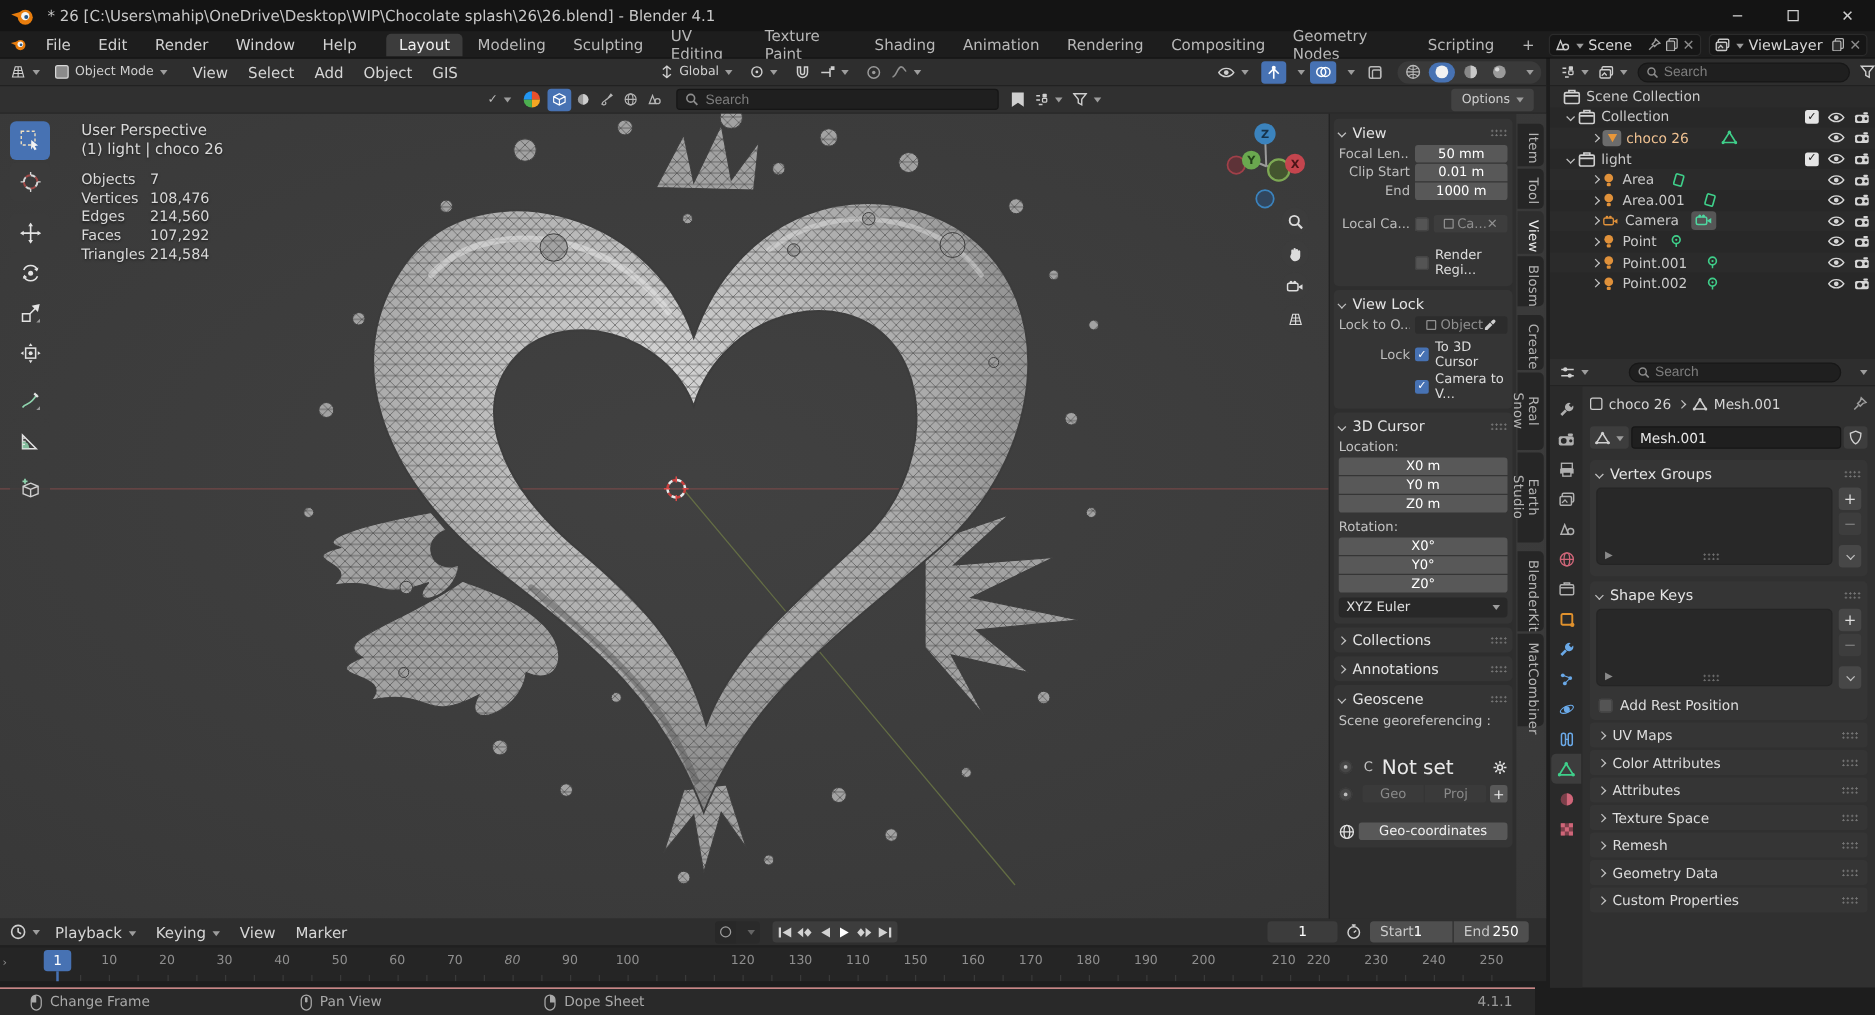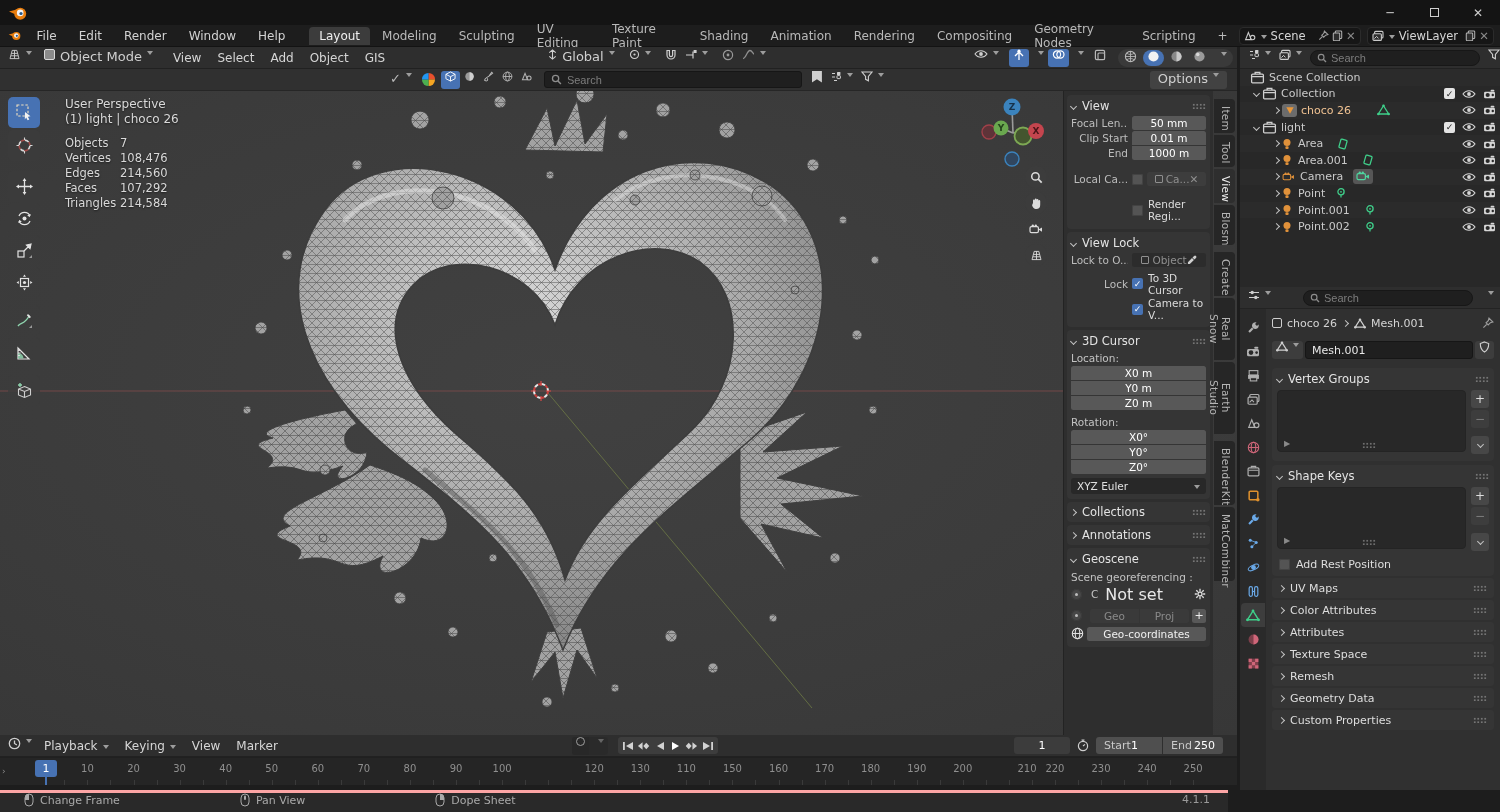--- a/index.html
+++ b/index.html
@@ -18,21 +18,21 @@
   #title-text{color:#c9c9c9;font-size:12px;margin-left:10px}
   .winbtn{width:44px;height:25px;display:flex;align-items:center;justify-content:center;color:#cfcfcf;font-size:12px}
   
   #topbar{left:0;top:25px;width:1500px;height:22px;background:#1d1d1d;display:flex;align-items:center;border-bottom:1px solid #131313}
   .menu-item{padding:0 11px;color:#d2d2d2;font-size:12px}
   .wstab{padding:2px 10px;margin:0 1px;color:#b9b9b9;font-size:12px;border-radius:4px 4px 0 0}
   .wstab.active{background:#3c3c3c;color:#efefef}
   .idblock{display:flex;align-items:center;background:#161616;border:1px solid #2b2b2b;border-radius:4px;height:18px;padding:0 4px;color:#d6d6d6;font-size:11.5px}
   
   .ehdr{background:#2e2e2e;border-bottom:1px solid #212121}
-  .hbtn{display:flex;justify-content:center;height:18px;padding:0 4px;border-radius:3px;color:#cfcfcf;font-size:13px}
+  .hbtn{display:flex;align-items:center;justify-content:center;height:18px;padding:0 4px;border-radius:3px;color:#cfcfcf;font-size:10px}
   .hbtn.blue{background:#4772b3;color:#fff}
   .hmenu{padding:0 8px;font-size:12px;color:#d6d6d6}
   
   #vp-header{left:0;top:47px;width:1237px;height:22px;display:flex;align-items:center}
   #asset-bar{left:0;top:69px;width:1237px;height:22px;background:#303030;border-bottom:1px solid #262626;display:flex;align-items:center}
   #viewport{left:0;top:91px;width:1237px;height:644px;background:radial-gradient(ellipse at 45% 45%,#414141 0%,#3b3b3b 65%,#373737 100%);overflow:hidden}
   .search{background:#1f1f1f;border:1px solid #151515;border-radius:10px;height:16px;color:#cfcfcf;font-size:11px;outline:none;padding:0 6px}
   .search::placeholder{color:#7d7d7d}
   
   .tbtn{position:absolute;left:8px;width:32px;height:31px;background:#3c3c3ccc;border-radius:5px;display:flex;align-items:center;justify-content:center}
@@ -73,21 +73,21 @@
   .plistbox{background:#282828;border:1px solid #242424;border-radius:4px;position:relative}
   .sqbtn{width:18px;height:18px;background:#474747;border-radius:3px;display:flex;align-items:center;justify-content:center;color:#ddd;font-size:12px}
   
   #timeline-hdr{left:0;top:735px;width:1237px;height:22px;display:flex;align-items:center}
   #timeline-ruler{left:0;top:757px;width:1237px;height:28px;background:#252525;border-top:1px solid #202020;overflow:hidden}
   .tl-num{position:absolute;top:5px;transform:translateX(-50%);font-size:10px;color:#8f8f8f}
   .tl-tick{position:absolute;bottom:0;width:1px;height:5px;background:#3a3a3a}
   .pillfld{height:17px;background:#4f4f4f;border-radius:3px;display:flex;align-items:center;font-size:11px;color:#fff;padding:0 8px}
   .pbtn{width:16px;height:17px;display:flex;align-items:center;justify-content:center}
   
-  #statusbar{left:0;top:790px;width:1228px;height:22px;background:#292929;border-top:3px solid #fca5a5;display:flex;align-items:flex-start;font-size:11px;color:#a9a9a9}
+  #statusbar{left:0;top:790px;width:1228px;height:22px;background:#292929;border-top:1px solid #fca5a5;display:flex;align-items:center;font-size:11px;color:#a9a9a9}
   .sbitem{display:flex;align-items:center;gap:6px}
 </style>
 </head>
 <body>
 
 <svg width="0" height="0" style="position:absolute">
   <defs>
     <symbol id="i-eye" viewBox="0 0 14 10">
         <path d="M1 5 C4 .6 10 .6 13 5 C10 9.4 4 9.4 1 5 Z" fill="none" stroke="currentColor" stroke-width="1.1"></path>
         <circle cx="7" cy="5" r="1.9" fill="currentColor"></circle>
@@ -219,20 +219,21 @@
   </defs>
 </svg>
 
 <div id="titlebar" class="abs">
   <svg width="20" height="16" viewBox="0 0 20 16" style="margin-left:8px">
       <path d="M1 6.5 L9.5 4.2 L6.5 9 Z" fill="#e87d0d"></path>
       <circle cx="12.2" cy="8.8" r="6" fill="#e87d0d"></circle>
       <circle cx="12.2" cy="7.9" r="3.3" fill="#f4f4f4"></circle>
       <circle cx="13" cy="8.5" r="1.6" fill="#265787"></circle>
     </svg>
+  <span id="title-text">* 26 [C:\Users\mahip\OneDrive\Desktop\WIP\Chocolate splash\26\26.blend] - Blender 4.1</span>
   <div class="grow"></div>
   <div class="winbtn">─</div>
   <div class="winbtn">
       <span style="display:inline-block;width:9px;height:9px;border:1px solid #cfcfcf"></span>
     </div>
   <div class="winbtn">✕</div>
 </div>
 
 <div id="topbar" class="abs">
   <svg width="16" height="13" viewBox="0 0 20 16" style="margin:0 4px 0 8px">
@@ -785,41 +786,41 @@
       </div>
   </div>
 
   <div class="np-block">
     <div class="np-h">
         <span class="chd"></span>
         <span>Geoscene</span>
         <div class="grow"></div>
         <span class="grip"></span>
       </div>
-    <div style="font-size:10.5px;color:#c3c3c3;margin:4px 0 1px">Scene georeferencing :</div>
+    <div style="font-size:10.5px;color:#c3c3c3;margin:4px 0 21px">Scene georeferencing :</div>
     <div class="nrow">
       <span style="width:11px;height:11px;border-radius:50%;background:#474747;box-shadow:inset 0 0 0 1px #3a3a3a;display:flex;align-items:center;justify-content:center">
           <span style="width:3px;height:3px;border-radius:50%;background:#bdbdbd"></span>
         </span>
       <span style="margin:0 7px 0 9px;color:#c3c3c3;font-size:10.5px">C</span>
       <span style="font-size:16px;color:#e8e8e8">Not set</span>
       <div class="grow"></div>
       <svg width="12" height="12" viewBox="0 0 12 12" color="#e0e0e0">
           <use href="#i-gear"></use>
         </svg>
     </div>
     <div class="nrow" style="margin-top:5px">
       <span style="width:11px;height:11px;border-radius:50%;background:#474747;box-shadow:inset 0 0 0 1px #3a3a3a;display:flex;align-items:center;justify-content:center">
           <span style="width:3px;height:3px;border-radius:50%;background:#bdbdbd"></span>
         </span>
       <div class="nf" style="margin-left:8px;background:#3a3a3a;color:#8a8a8a;border-radius:2.5px 0 0 2.5px">Geo</div>
       <div class="nf" style="margin-left:1px;background:#3a3a3a;color:#8a8a8a;border-radius:0 2.5px 2.5px 0">Proj</div>
       <div style="width:14px;height:14px;background:#585858;border-radius:2.5px;margin-left:3px;display:flex;align-items:center;justify-content:center;color:#eee;font-size:11px">+</div>
     </div>
-    <div class="nrow" style="margin-top:4px;margin-bottom:3px">
+    <div class="nrow" style="margin-top:16px;margin-bottom:3px">
       <svg width="13" height="13" viewBox="0 0 12 12" color="#e0e0e0" style="flex:none;margin-right:3px">
           <use href="#i-globe"></use>
         </svg>
       <div class="nf" style="color:#f0f0f0">Geo-coordinates</div>
     </div>
   </div>
 </div>
 
 <div class="vtab" style="top:99px;height:34px">Item</div>
 <div class="vtab" style="top:135px;height:32px">Tool</div>
@@ -1332,21 +1333,21 @@
   <span class="abs" style="left:2px;top:8px;color:#8a8a8a;font-size:9px">›</span>
   <div class="abs" style="left:35px;top:2px;width:22px;height:17px;background:#4772b3;border-radius:3px;display:flex;align-items:center;justify-content:center;color:#fff;font-size:11px">1</div>
   <div class="abs" style="left:45px;top:19px;width:2px;height:9px;background:#4772b3"></div>
 <span class="tl-num" style="left: 87.463px;">10</span>
     <span class="tl-num" style="left: 133.533px;">20</span>
     <span class="tl-num" style="left: 179.603px;">30</span>
     <span class="tl-num" style="left: 225.673px;">40</span>
     <span class="tl-num" style="left: 271.743px;">50</span>
     <span class="tl-num" style="left: 317.813px;">60</span>
     <span class="tl-num" style="left: 363.883px;">70</span>
-    <span class="tl-num" style="left: 409.953px;">80</span>
+    <span class="tl-num" style="left: 409.953px; font-style: italic;">80</span>
     <span class="tl-num" style="left: 456.023px;">90</span>
     <span class="tl-num" style="left: 502.093px;">100</span>
     <span class="tl-num" style="left: 548.163px; margin-top: 23px;">110</span>
     <span class="tl-num" style="left: 594.233px;">120</span>
     <span class="tl-num" style="left: 640.303px;">130</span>
     <span class="tl-num" style="left: 686.373px;">110</span>
     <span class="tl-num" style="left: 732.443px;">150</span>
     <span class="tl-num" style="left: 778.513px;">160</span>
     <span class="tl-num" style="left: 824.583px;">170</span>
     <span class="tl-num" style="left: 870.653px;">180</span>

